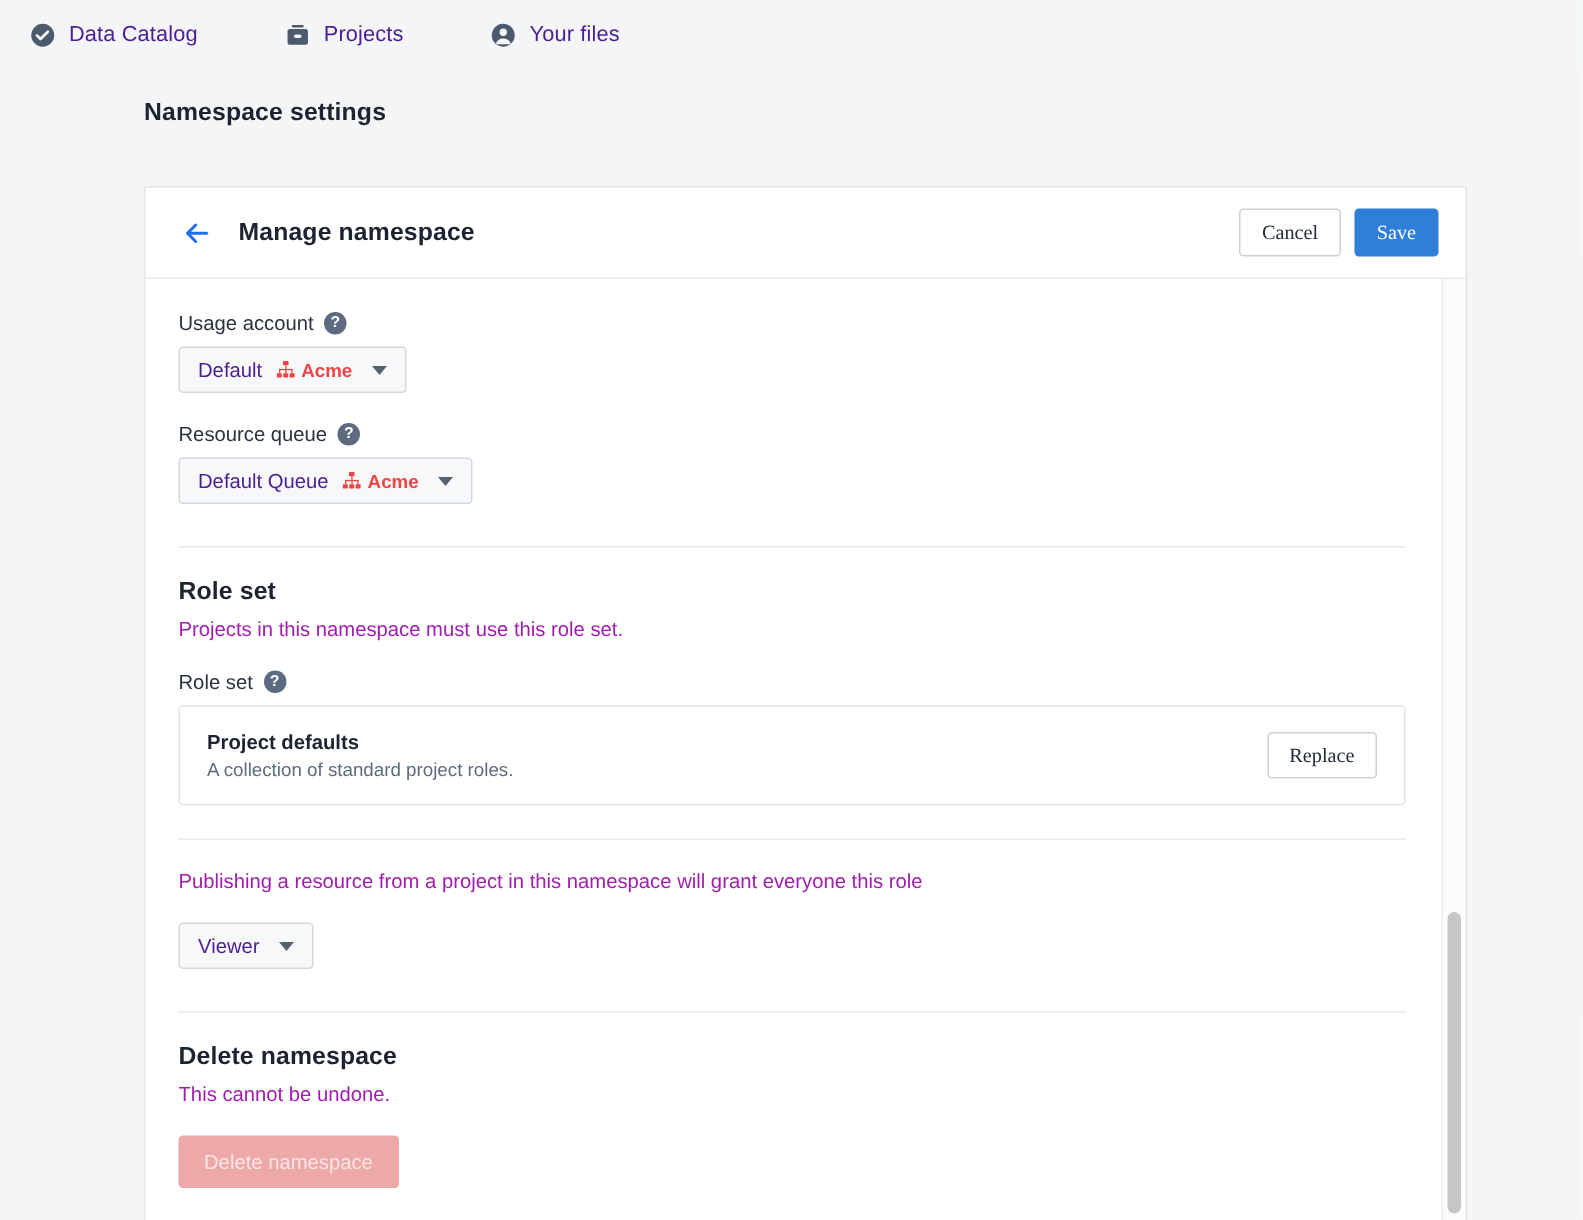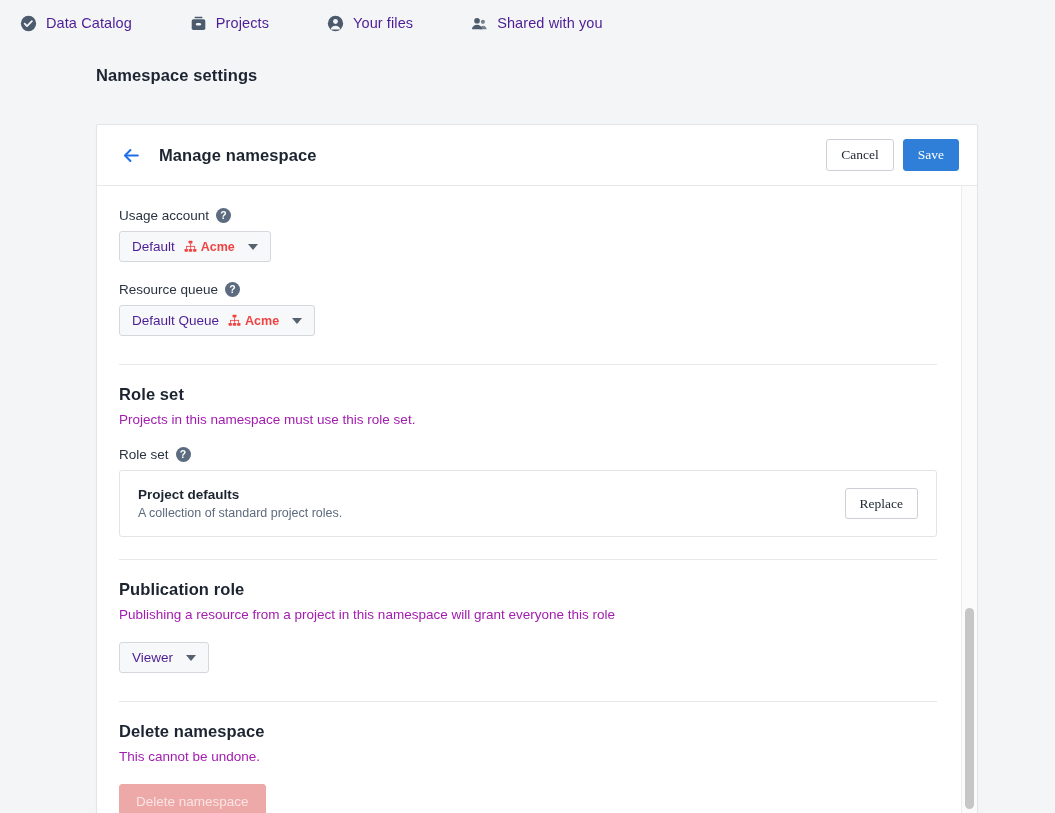--- a/index.html
+++ b/index.html
@@ -282,31 +282,20 @@
     <span class="nav-icon">
       <svg width="17" height="17" viewBox="0 0 16 16" fill="currentColor">
         <circle cx="8" cy="8" r="7.2"></circle>
         <circle cx="8" cy="6.1" r="2.3" fill="#f4f5f7"></circle>
         <path d="M3.3 13.6c.6-2.4 2.4-3.6 4.7-3.6s4.1 1.2 4.7 3.6z" fill="#f4f5f7"></path>
       </svg>
     </span>
     <span class="nav-label">Your files</span>
   </div>
 
-  <div class="nav-item">
-    <span class="nav-icon">
-      <svg width="18" height="17" viewBox="0 0 18 16" fill="currentColor">
-        <circle cx="6.4" cy="5.1" r="3"></circle>
-        <path d="M0.9 14c.5-3 2.7-4.7 5.5-4.7S11.4 11 11.9 14z"></path>
-        <circle cx="12.6" cy="6.2" r="2.2" opacity=".75"></circle>
-        <path d="M9.4 14c.4-2.3 1.9-3.6 3.6-3.6S16.2 11.7 16.6 14z" opacity=".75"></path>
-      </svg>
-    </span>
-    <span class="nav-label">Shared with you</span>
-  </div>
 
 </div>
 
 <div class="page-title">Namespace settings</div>
 
 <div class="card">
 
   <div class="card-header">
     <span class="back-arrow">
       <svg width="21" height="21" viewBox="0 0 20 20" fill="none" stroke="currentColor" stroke-width="1.9" stroke-linecap="round" stroke-linejoin="round">
@@ -393,21 +382,20 @@
           <div class="roleset-desc">A collection of standard project roles.</div>
         </div>
         <div class="roleset-action">
           <button class="btn btn-secondary">Replace</button>
         </div>
       </div>
 
       <div class="divider"></div>
 
       
-      <div class="section-title">Publication role</div>
       <div class="section-desc">Publishing a resource from a project in this namespace will grant everyone this role</div>
 
       <div class="select-box">
         <span class="select-value">Viewer</span>
         <span class="caret"></span>
       </div>
 
       <div class="divider"></div>
 
       

